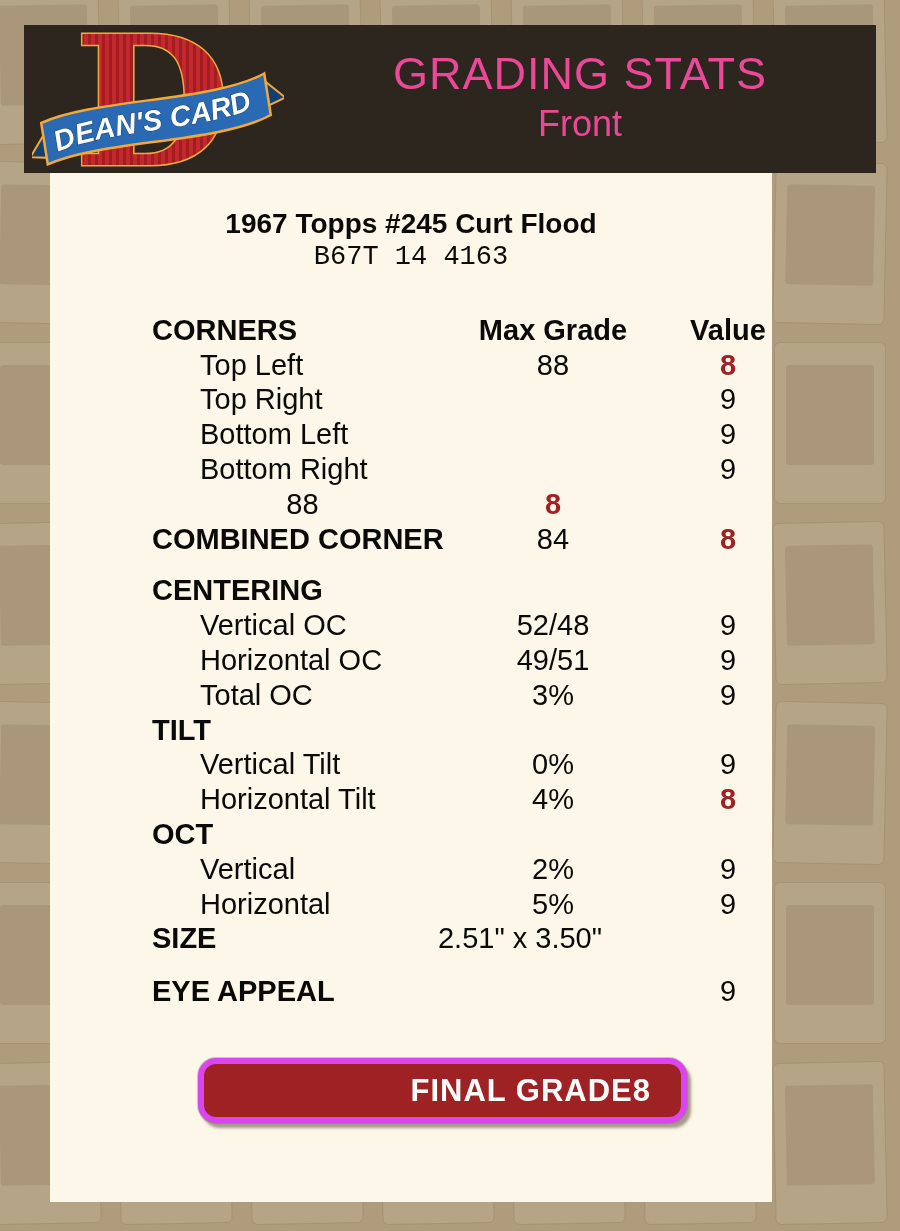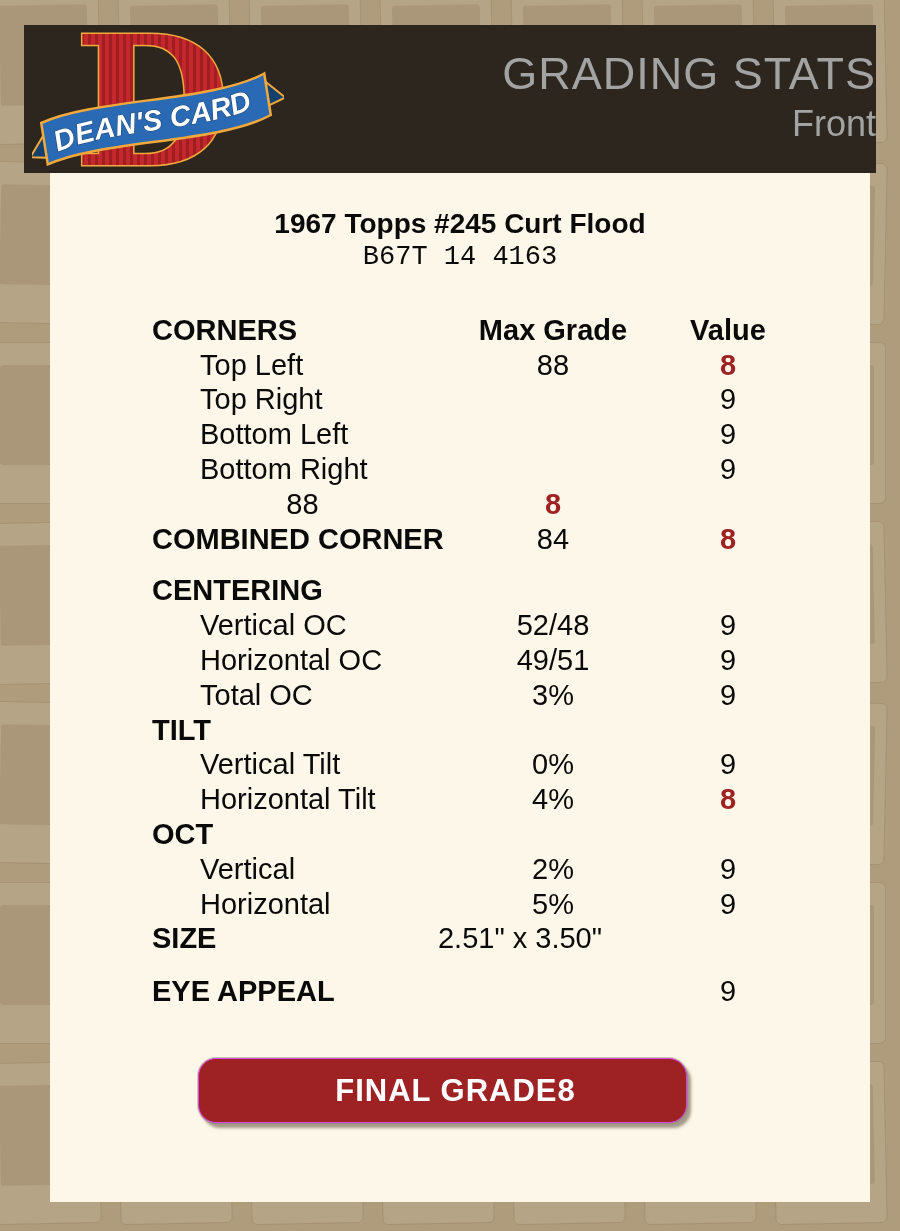--- a/index.html
+++ b/index.html
@@ -30,27 +30,27 @@
   .bg-card .ph{position:absolute;left:10%;top:14%;width:80%;height:62%;
     background:rgba(98,76,45,0.22);border-radius:3px;}
 
   
   .header-bar{
     position:absolute;left:24px;top:25px;width:852px;height:148px;
     background:var(--header-bg);z-index:2;display:flex;align-items:center;
   }
   .logo-wrap{width:252px;height:148px;flex:0 0 auto;margin-left:8px;position:relative;}
   .logo-wrap svg{position:absolute;left:0;top:0;}
-  .header-text{flex:1;text-align:right;color:#a3a3a3;padding-bottom:4px;}
+  .header-text{flex:1;text-align:center;color:#ec4899;padding-bottom:4px;}
   .header-title{font-size:45px;line-height:1.17;letter-spacing:1px;}
   .header-subtitle{font-size:36px;line-height:1.25;}
 
   
   .card{
-    position:absolute;left:50px;top:173px;width:820px;height:1029px;
+    position:absolute;left:50px;top:173px;width:722px;height:1029px;
     background:var(--card-bg);z-index:2;padding-top:34px;
   }
   .card-title{font-size:28px;font-weight:bold;text-align:center;line-height:34px;}
   .card-code{font-size:27px;text-align:center;line-height:32px;font-family:Liberation Mono, monospace;}
 
   
   .stats{margin-top:40px;padding-left:102px;}
   .trow{display:grid;grid-template-columns:301px 200px 150px;height:34.8px;
     align-items:center;font-size:29px;}
   .cell{white-space:nowrap;}
@@ -59,23 +59,23 @@
   .label.sub{padding-left:48px;}
   .alert{color:var(--accent);font-weight:bold;}
   .spacer{height:17px;}
   .spacer.lg{height:18px;}
   .cell.value.wide{position:relative;left:-33px;}
 
   
   .final-btn{
     position:absolute;left:148px;top:885px;width:489px;height:65px;
     background:var(--accent);
-    border:1px solid #d946ef;border-radius:18px;
+    border:6px solid #d946ef;border-radius:18px;
     box-shadow:4px 5px 3px rgba(116,106,88,0.65), 0 0 0 1px rgba(150,140,122,0.45);
-    display:flex;align-items:center;justify-content:center;
+    display:flex;align-items:center;justify-content:flex-end;
     padding:0 30px 0 56px;cursor:pointer;
   }
   .final-btn .lbl,.final-btn .grade{
     color:#ffffff;font-weight:bold;font-size:31px;letter-spacing:1px;
   }
 </style>
 </head>
 <body>
 
 <div id="bg-collage">

